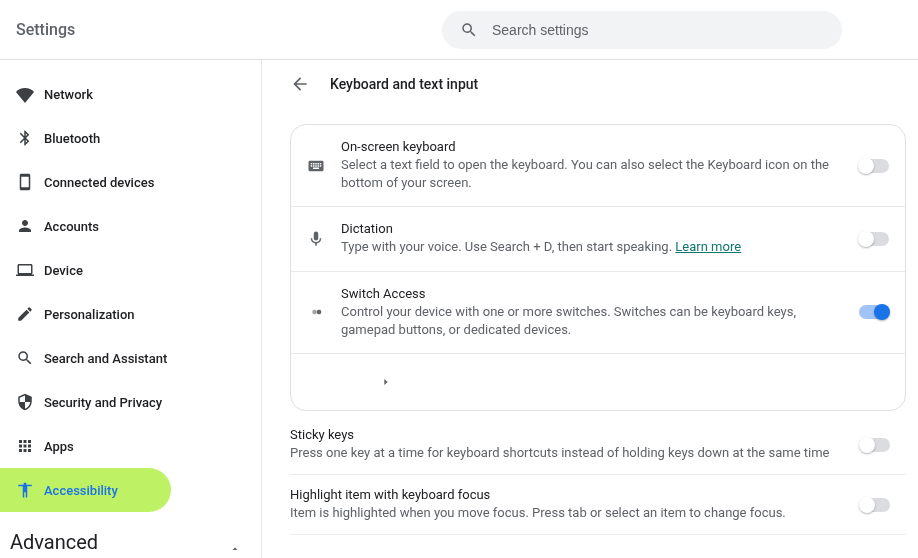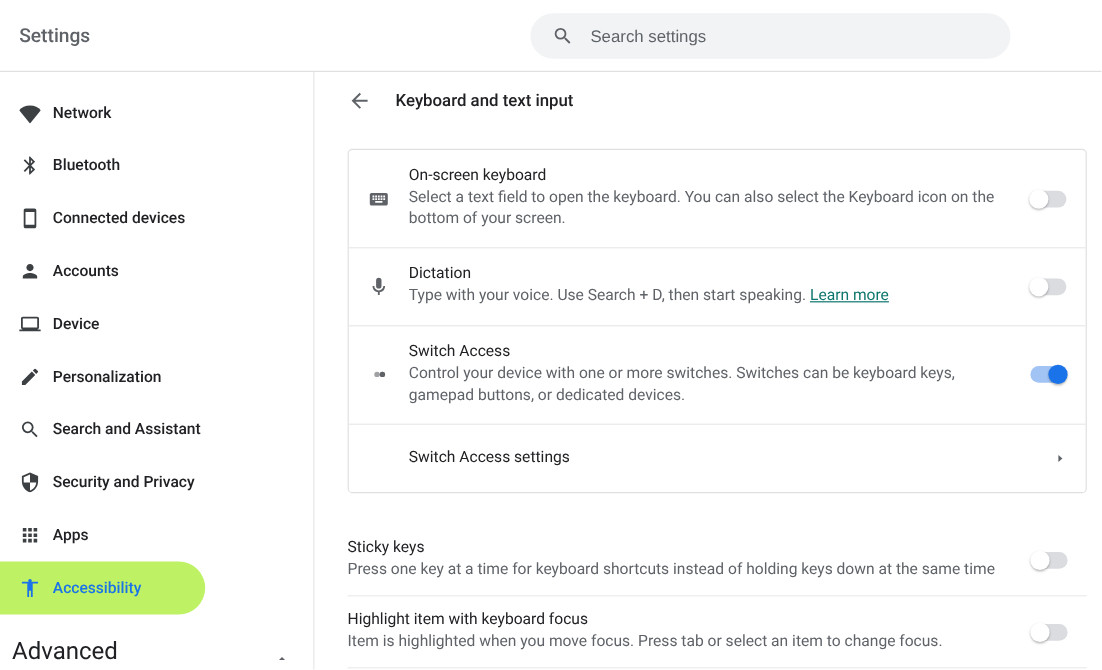--- a/index.html
+++ b/index.html
@@ -117,23 +117,23 @@
     display: flex;
     align-items: center;
     justify-content: center;
     cursor: pointer;
   }
   .back-btn svg { width: 20px; height: 20px; fill: #5f6368; }
   .subheader-title { font-size: 14px; font-weight: 500; color: #202124; }
 
   .card {
     border: 1px solid #e0e0e0;
-    border-radius: 4px;
+    border-radius: 16px;
     overflow: hidden;
-    margin-bottom: 26px;
+    margin-bottom: 4px;
   }
   .row {
     display: flex;
     align-items: center;
     padding: 14px 16px;
     border-bottom: 1px solid #e8e8e8;
     min-height: 56px;
   }
   .row:last-child { border-bottom: none; }
   .row-icon-slot {
@@ -363,23 +363,20 @@
           <div class="row-title">Switch Access</div>
           <div class="row-sub">Control your device with one or more switches. Switches can be keyboard keys, gamepad buttons, or dedicated devices.</div>
         </div>
         <div class="row-tail">
             <div class="toggle on"></div>
           </div>
       </div>
 
       <div class="row">
         <span class="row-icon-slot"></span>
-        <div class="row-text">
-          <div class="row-title">Switch Access settings</div>
-        </div>
         <div class="row-tail chev-right">
             <svg viewBox="0 0 24 24">
               <path d="M8 5l8 7-8 7z"></path>
             </svg>
           </div>
       </div>
 
     </div>
 
     <div class="plain-list">

